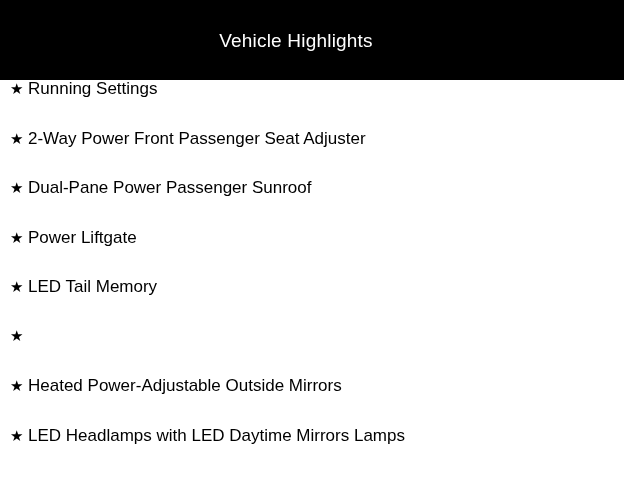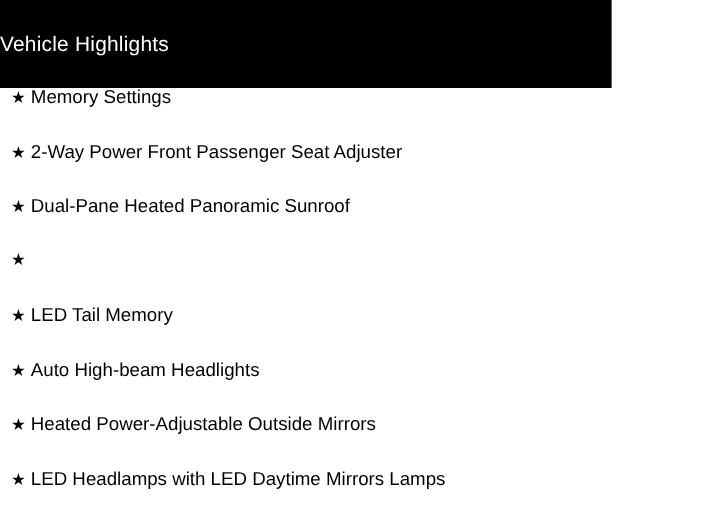--- a/index.html
+++ b/index.html
@@ -14,26 +14,26 @@
     overflow: hidden;
   }
   .page {
     position: relative;
     width: 640px;
     height: 480px;
     background: #ffffff;
   }
   .header-bar {
     box-sizing: border-box;
-    width: 556px;
+    width: 624px;
     height: 80px;
     background: #000000;
     display: flex;
     align-items: center;
-    justify-content: flex-start;
+    justify-content: center;
     padding-right: 32px;
   }
   .header-title {
     color: #ffffff;
     font-size: 19px;
     font-weight: 400;
     letter-spacing: 0.2px;
     line-height: 1;
   }
   .highlights-list {
@@ -67,40 +67,40 @@
 
 <div class="page">
 
   <div class="header-bar">
     <div class="header-title">Vehicle Highlights</div>
   </div>
 
   <ul class="highlights-list">
     <li class="highlight-item">
       <span class="bullet-star">★</span>
-      <span class="item-label">Memory Settings</span>
+      <span class="item-label">Running Settings</span>
     </li>
     <li class="highlight-item">
       <span class="bullet-star">★</span>
       <span class="item-label">2-Way Power Front Passenger Seat Adjuster</span>
     </li>
     <li class="highlight-item">
       <span class="bullet-star">★</span>
-      <span class="item-label">Dual-Pane Heated Panoramic Sunroof</span>
+      <span class="item-label">Dual-Pane Power Passenger Sunroof</span>
     </li>
     <li class="highlight-item">
       <span class="bullet-star">★</span>
+      <span class="item-label">Power Liftgate</span>
     </li>
     <li class="highlight-item">
       <span class="bullet-star">★</span>
       <span class="item-label">LED Tail Memory</span>
     </li>
     <li class="highlight-item">
       <span class="bullet-star">★</span>
-      <span class="item-label">Auto High-beam Headlights</span>
     </li>
     <li class="highlight-item">
       <span class="bullet-star">★</span>
       <span class="item-label">Heated Power-Adjustable Outside Mirrors</span>
     </li>
     <li class="highlight-item">
       <span class="bullet-star">★</span>
       <span class="item-label">LED Headlamps with LED Daytime Mirrors Lamps</span>
     </li>
   </ul>

